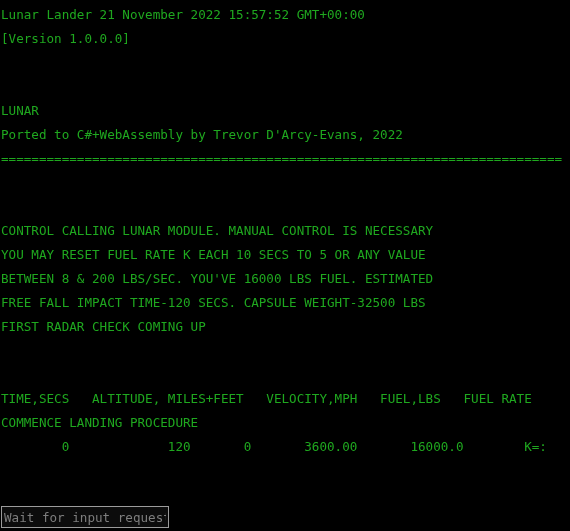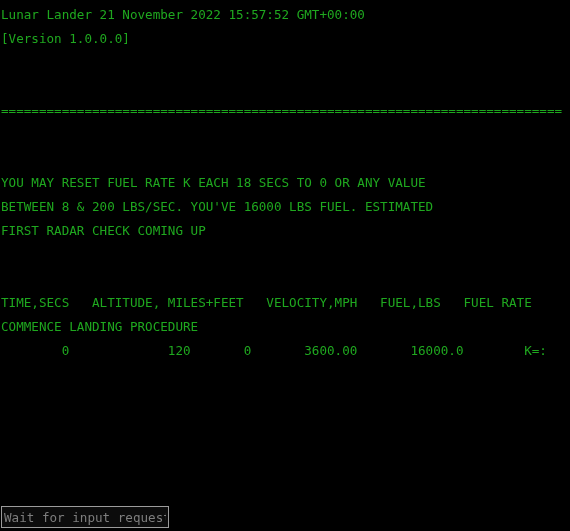--- a/index.html
+++ b/index.html
@@ -78,27 +78,31 @@
 <div id="terminal">
 
   <div class="console-lines">
 
     <span class="line">Lunar Lander 21 November 2022 15:57:52 GMT+00:00</span>
     <span class="line">[Version 1.0.0.0]</span>
 
     <span class="line blank">&nbsp;</span>
     <span class="line blank">&nbsp;</span>
 
+    <span class="line">LUNAR</span>
+    <span class="line">Ported to C#+WebAssembly by Trevor D'Arcy-Evans, 2022</span>
     <span class="line sep">==========================================================================</span>
 
     <span class="line blank">&nbsp;</span>
     <span class="line blank">&nbsp;</span>
 
-    <span class="line">YOU MAY RESET FUEL RATE K EACH 18 SECS TO 0 OR ANY VALUE</span>
+    <span class="line">CONTROL CALLING LUNAR MODULE. MANUAL CONTROL IS NECESSARY</span>
+    <span class="line">YOU MAY RESET FUEL RATE K EACH 10 SECS TO 5 OR ANY VALUE</span>
     <span class="line">BETWEEN 8 &amp; 200 LBS/SEC. YOU'VE 16000 LBS FUEL. ESTIMATED</span>
+    <span class="line">FREE FALL IMPACT TIME-120 SECS. CAPSULE WEIGHT-32500 LBS</span>
     <span class="line">FIRST RADAR CHECK COMING UP</span>
 
     <span class="line blank">&nbsp;</span>
     <span class="line blank">&nbsp;</span>
 
     <span class="line">TIME,SECS   ALTITUDE, MILES+FEET   VELOCITY,MPH   FUEL,LBS   FUEL RATE</span>
     <span class="line">COMMENCE LANDING PROCEDURE</span>
     <span class="line">        0             120       0       3600.00       16000.0        K=:</span>
 
   </div>

